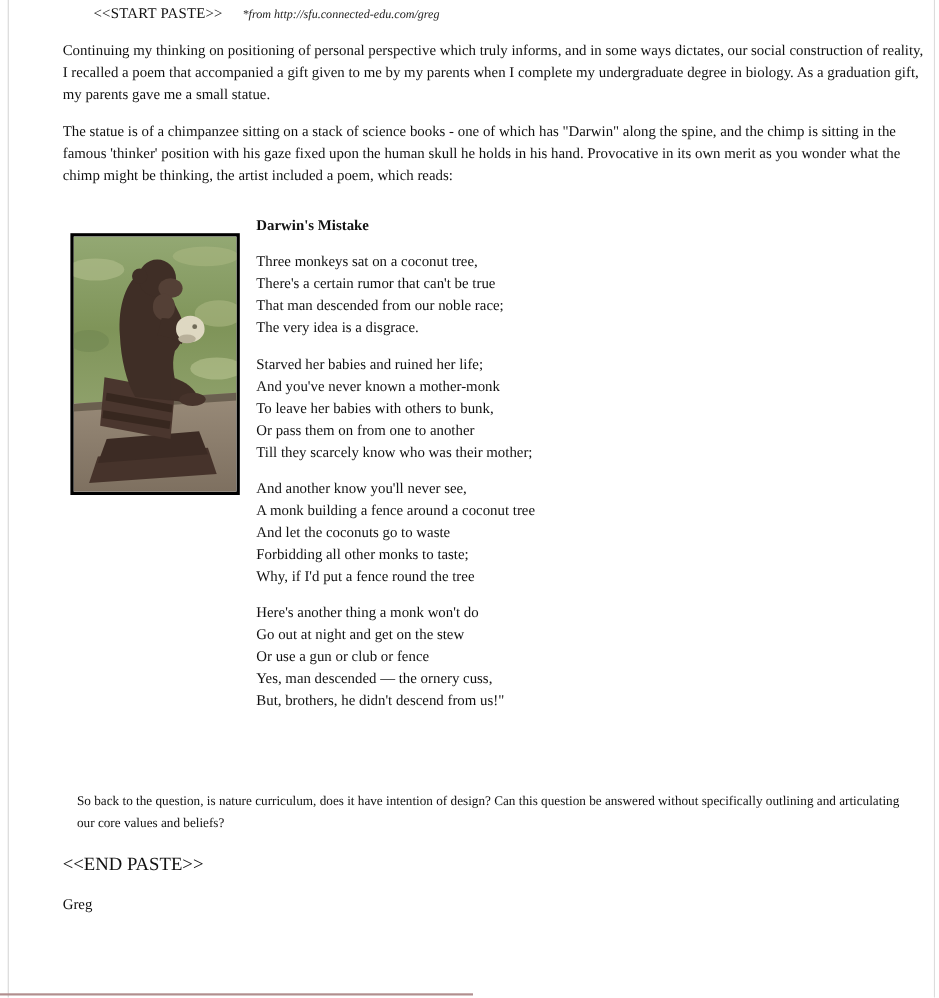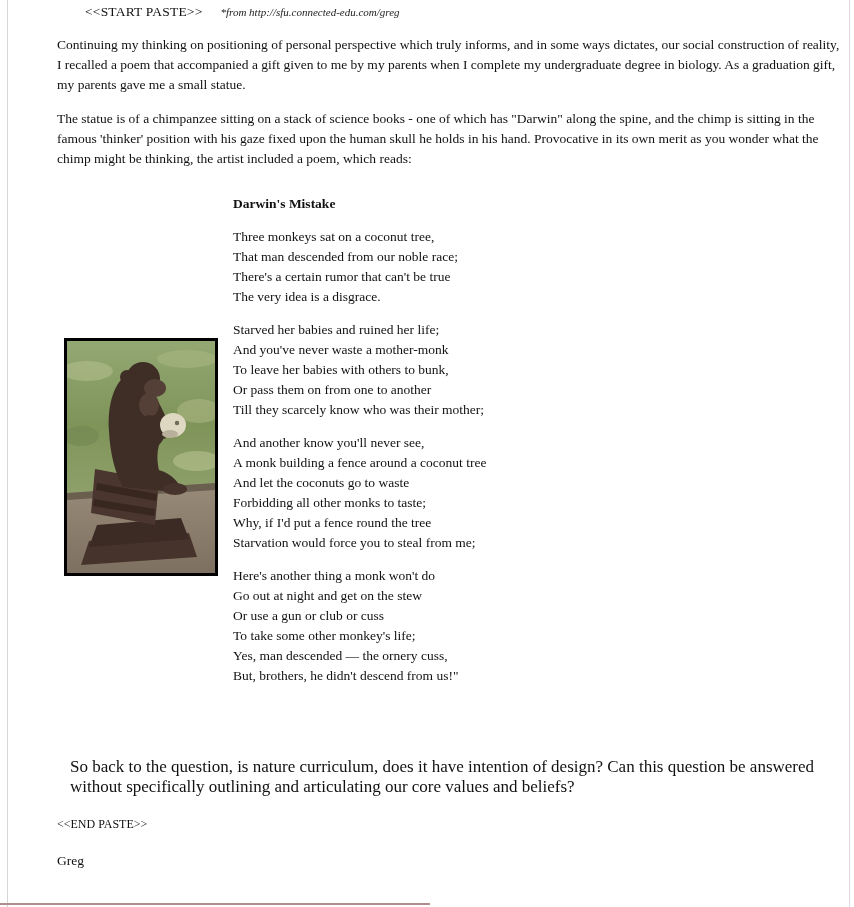--- a/index.html
+++ b/index.html
@@ -16,36 +16,36 @@
   .edge-bottom{ position: absolute; left: 0; top: 903px; width: 430px; height: 2px; background: #b18e8e; }
 
   .content { padding: 3px 12px 0 57px; }
 
   .start-line { font-size: 13.5px; line-height: 17px; }
   .marker { letter-spacing: 0.2px; margin-left: 28px; }
   .source-note { font-size: 11px; font-style: italic; margin-left: 18px; color: #222; }
 
   p.body-par { font-size: 13.5px; line-height: 20px; margin: 14px 0 0 0; }
 
-  .poem-row { display: flex; align-items: center; margin-top: 25px; }
+  .poem-row { display: flex; align-items: flex-start; margin-top: 25px; }
   .photo-wrap { flex: 0 0 auto; margin-left: 7px; margin-top: 17px; }
   .photo {
     width: 148px; height: 232px;
     border: 3px solid #000000;
     display: block;
   }
 
   .poem { margin-left: 15px; font-size: 13.5px; }
   .poem-title { font-weight: bold; line-height: 20px; margin-bottom: 13px; }
   .stanza { margin-bottom: 13px; }
   .stanza:last-child { margin-bottom: 16px; }
   .poem-line { line-height: 20px; white-space: nowrap; }
 
-  .closing { font-size: 17px; line-height: 20px; margin: 55px 0 12px 0; padding-left: 13px; max-width: 758px; }
-  .end-line { font-size: 12px; line-height: 17px; margin-top: 19px; }
+  .closing { font-size: 12px; line-height: 20px; margin: 55px 0 12px 0; padding-left: 13px; max-width: 758px; }
+  .end-line { font-size: 17px; line-height: 17px; margin-top: 19px; }
   .signature { font-size: 13.5px; line-height: 17px; margin-top: 19px; }
 </style>
 </head>
 <body>
 
 <div class="edge-left"></div>
 <div class="edge-right"></div>
 <div class="edge-bottom"></div>
 
 <div class="content">
@@ -113,47 +113,45 @@
           <circle cx="110" cy="82" r="2.2" fill="#6f6a58"></circle>
         </g>
       </svg>
     </div>
 
     <div class="poem">
       <div class="poem-title">Darwin's Mistake</div>
 
       <div class="stanza">
         <div class="poem-line">Three monkeys sat on a coconut tree,</div>
+        <div class="poem-line">There's a certain rumor that can't be true</div>
         <div class="poem-line">That man descended from our noble race;</div>
-        <div class="poem-line">There's a certain rumor that can't be true</div>
         <div class="poem-line">The very idea is a disgrace.</div>
       </div>
 
       <div class="stanza">
         <div class="poem-line">Starved her babies and ruined her life;</div>
-        <div class="poem-line">And you've never waste a mother-monk</div>
+        <div class="poem-line">And you've never known a mother-monk</div>
         <div class="poem-line">To leave her babies with others to bunk,</div>
         <div class="poem-line">Or pass them on from one to another</div>
         <div class="poem-line">Till they scarcely know who was their mother;</div>
       </div>
 
       <div class="stanza">
         <div class="poem-line">And another know you'll never see,</div>
         <div class="poem-line">A monk building a fence around a coconut tree</div>
         <div class="poem-line">And let the coconuts go to waste</div>
         <div class="poem-line">Forbidding all other monks to taste;</div>
         <div class="poem-line">Why, if I'd put a fence round the tree</div>
-        <div class="poem-line">Starvation would force you to steal from me;</div>
       </div>
 
       <div class="stanza">
         <div class="poem-line">Here's another thing a monk won't do</div>
         <div class="poem-line">Go out at night and get on the stew</div>
-        <div class="poem-line">Or use a gun or club or cuss</div>
-        <div class="poem-line">To take some other monkey's life;</div>
+        <div class="poem-line">Or use a gun or club or fence</div>
         <div class="poem-line">Yes, man descended — the ornery cuss,</div>
         <div class="poem-line">But, brothers, he didn't descend from us!"</div>
       </div>
     </div>
   </div>
 
   <p class="closing">So back to the question, is nature curriculum, does it have intention of design? Can this question be answered without specifically outlining and articulating our core values and beliefs?</p>
 
   <div class="end-line">&lt;&lt;END PASTE&gt;&gt;</div>
 

